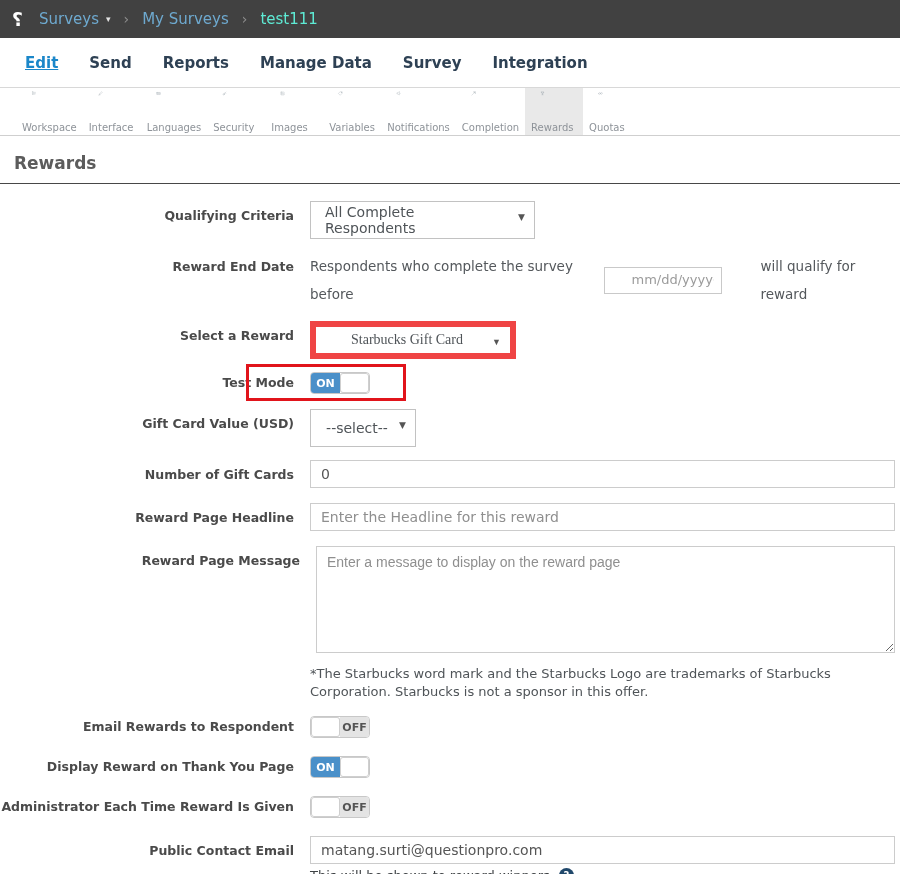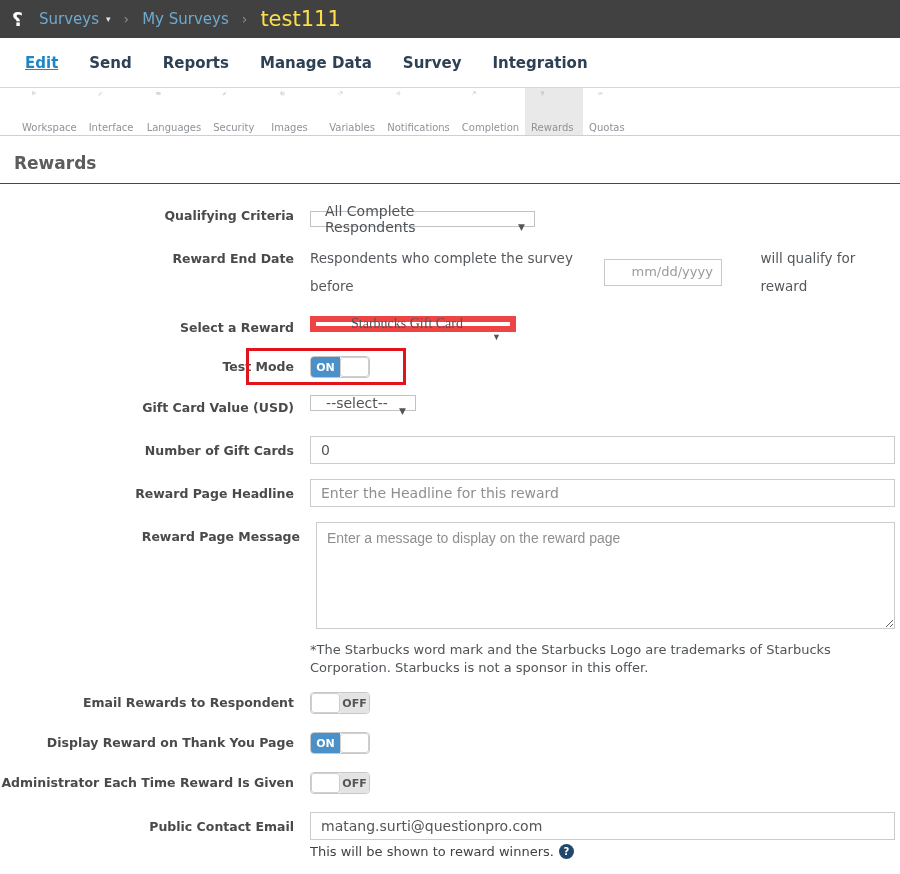--- a/index.html
+++ b/index.html
@@ -5,21 +5,21 @@
   * { margin:0; padding:0; box-sizing:border-box; }
   html,body { width:900px; background:#fff; font-family:"DejaVu Sans","Liberation Sans",sans-serif; }
   body { position:relative; height:874px; overflow:hidden; }
 
   
   .topbar { height:38px; background:#414141; display:flex; align-items:center; padding-left:12px; }
   .brand { display:inline-block; transform:scaleX(-1); color:#fff; font-size:19px; font-weight:bold; margin-right:16px; cursor:pointer; }
   .crumb-link { color:#6ea9cf; font-size:15px; cursor:pointer; }
   .crumb-caret { color:#e3e3e3; font-size:9px; margin-left:7px; }
   .crumb-sep { color:#8d8d8d; font-size:14px; margin:0 13px; }
-  .crumb-current { color:#fde047; font-size:21px; }
+  .crumb-current { color:#5eead4; font-size:15px; }
 
   
   .menubar { height:50px; background:#fff; border-bottom:1px solid #d8d8d8; display:flex; align-items:center; padding-left:25px; gap:31px; }
   .menu-item { font-size:15px; font-weight:bold; color:#2e4154; cursor:pointer; }
   .menu-item.active { color:#1b87c9; text-decoration:underline; }
 
   
   .toolbar { height:48px; background:#fff; border-bottom:1px solid #cfcfcf; display:flex; align-items:stretch; padding-left:16px; }
   .tool { min-width:58px; padding:3px 6px 2px 6px; display:flex; flex-direction:column; align-items:flex-start; justify-content:flex-end; cursor:pointer;gap:24px; }
   .tool.selected { background:#e9e9e9; }
@@ -32,21 +32,21 @@
 
   
   .form { padding-top:17px; }
   .row { display:flex; align-items:flex-start; margin-bottom:13px; position:relative; }
   .lbl { flex:0 0 310px; width:310px; padding-right:16px; display:flex; justify-content:flex-end;
          font-size:12.5px; font-weight:bold; color:#4a4a4a; white-space:nowrap; line-height:30px; }
   .ctrl { flex:1; padding-right:5px; }
   .row-toggle .lbl { line-height:22px; }
   .row-toggle { margin-bottom:18px; }
 
-  .selectbox { position:relative; height:16px; border:1px solid #c2c2c2; background:#fff; display:inline-flex;
+  .selectbox { position:relative; height:38px; border:1px solid #c2c2c2; background:#fff; display:inline-flex;
                align-items:center; justify-content:center; font-size:14px; color:#4f5458; padding:0 26px 0 14px; cursor:pointer; }
   .selectbox .caret { position:absolute; right:9px; top:10px; font-size:9px; color:#555; }
   .sel-qc { width:225px; }
   .sel-reward { width:206px; border:6px solid #ef4444;font-family:Liberation Serif, serif; }
   .sel-gcv { width:106px; }
 
   .inline-ctrl { display:flex; align-items:center; font-size:13.5px; color:#54585c; line-height:28px; }
   .datebox { margin-left:8px; width:118px; height:27px; border:1px solid #c9c9c9; display:flex; align-items:center;
              padding:0 8px 0 26px; cursor:text; }
   .datebox .ph { color:#9b9b9b; font-size:13px; flex:1; }

